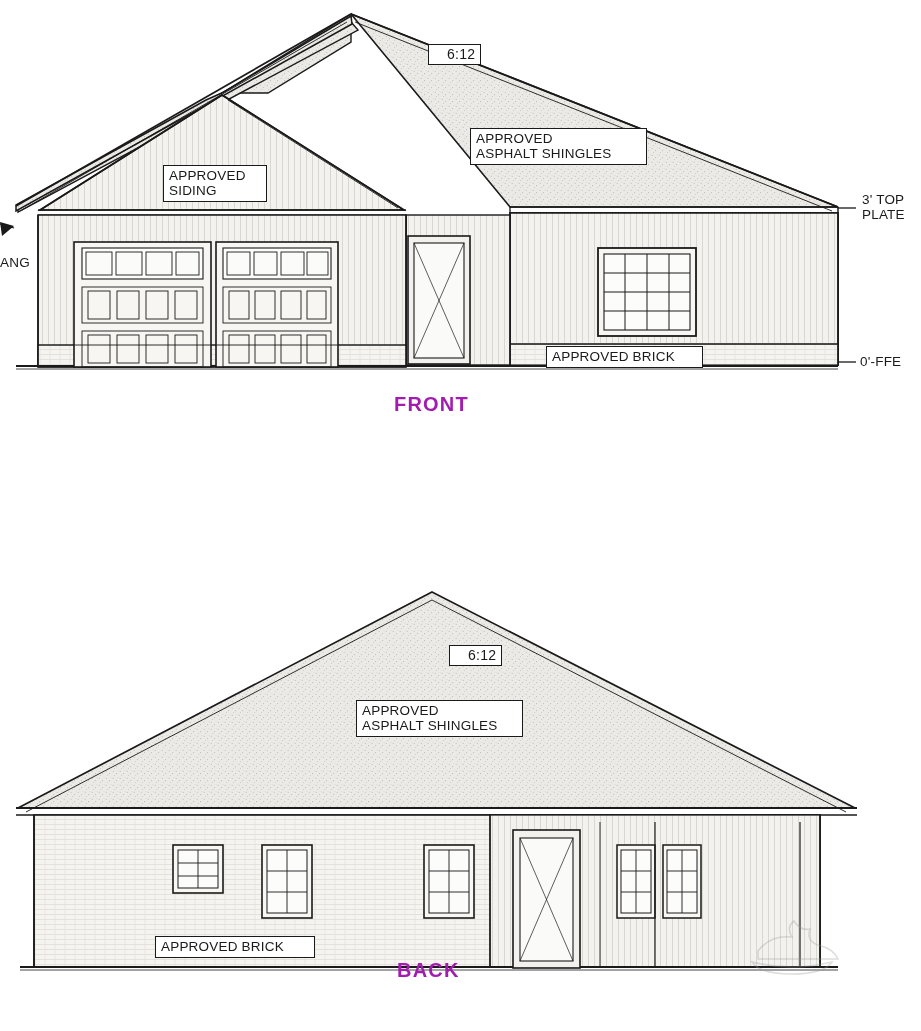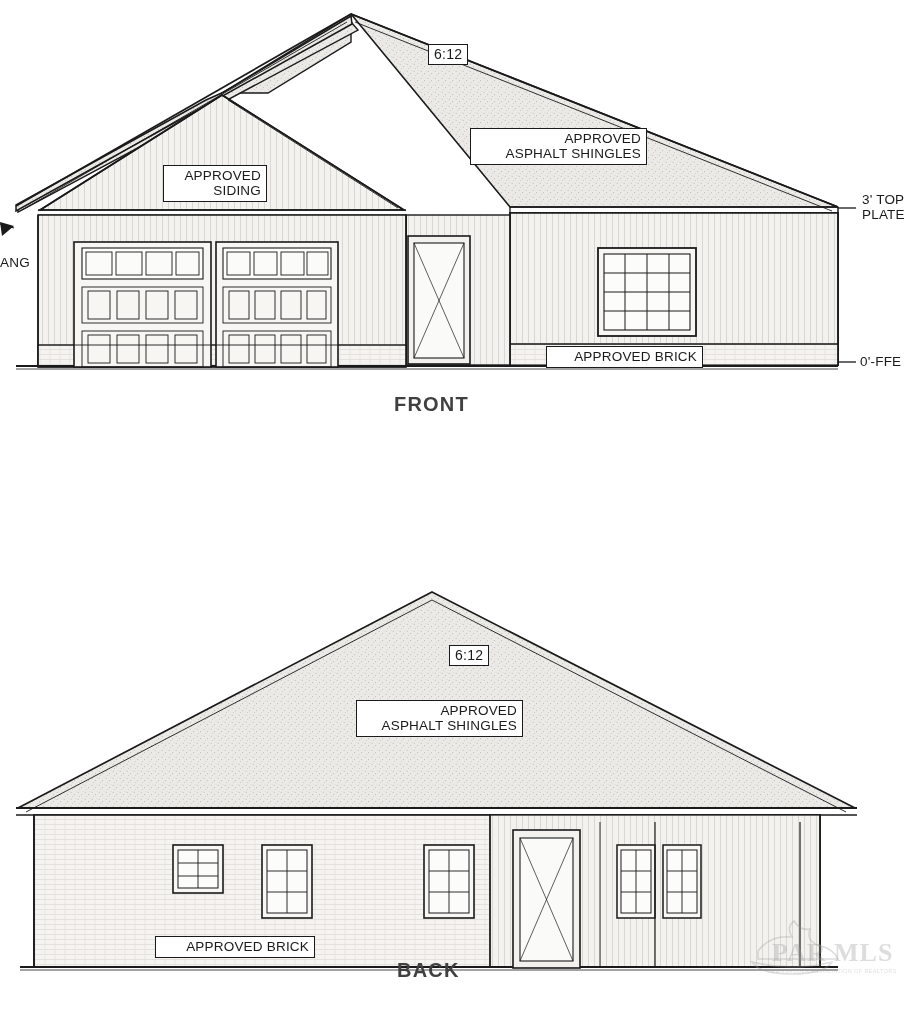--- a/index.html
+++ b/index.html
@@ -29,49 +29,49 @@
   }
   
   .callout {
     position: absolute;
     background: #ffffff;
     border: 1.2px solid #1a1a1a;
     font-family: "Liberation Sans", sans-serif;
     font-size: 13.5px;
     line-height: 15px;
     color: #1a1a1a;
-    text-align: right;
+    text-align: left;
     padding: 2px 5px 3px 5px;
     white-space: pre;
     letter-spacing: 0.2px;
   }
   .plainlabel {
     position: absolute;
     font-family: "Liberation Sans", sans-serif;
     font-size: 13.5px;
     line-height: 15px;
     color: #1a1a1a;
     white-space: pre;
     letter-spacing: 0.2px;
   }
   .viewtitle {
     position: absolute;
     font-family: "Liberation Sans", sans-serif;
     font-size: 20px;
     font-weight: bold;
-    color: #404040;
+    color: #a21caf;
     letter-spacing: 1.2px;
   }
   .pitchbox {
     position: absolute;
     background: #ffffff;
     border: 1.2px solid #1a1a1a;
     font-size: 14px;
     color: #1a1a1a;
-    padding: 1px 5px 2px 5px;
+    padding: 1px 5px 2px 18px;
     letter-spacing: 0.3px;
   }
   .watermark {
     position: absolute;
     opacity: 0.33;
   }
   .wm-text {
     font-family: "Liberation Serif", serif;
     font-size: 26px;
     font-weight: bold;
@@ -322,18 +322,14 @@
 
   <div class="pitchbox" style="left:449px; top:645px;">6:12</div>
 
   <div class="callout" style="left:356px; top:700px; width:155px;">APPROVED
 ASPHALT SHINGLES</div>
 
   <div class="callout" style="left:155px; top:936px; width:148px;">APPROVED BRICK</div>
 
   <div class="viewtitle" style="left:397px; top:959px;">BACK</div>
 
-  <div class="watermark" style="left:772px; top:938px;">
-    <div class="wm-text">PAR MLS</div>
-    <div class="wm-sub">PENSACOLA ASSOCIATION OF REALTORS</div>
-  </div>
 
 </div>
 
 </body></html>

